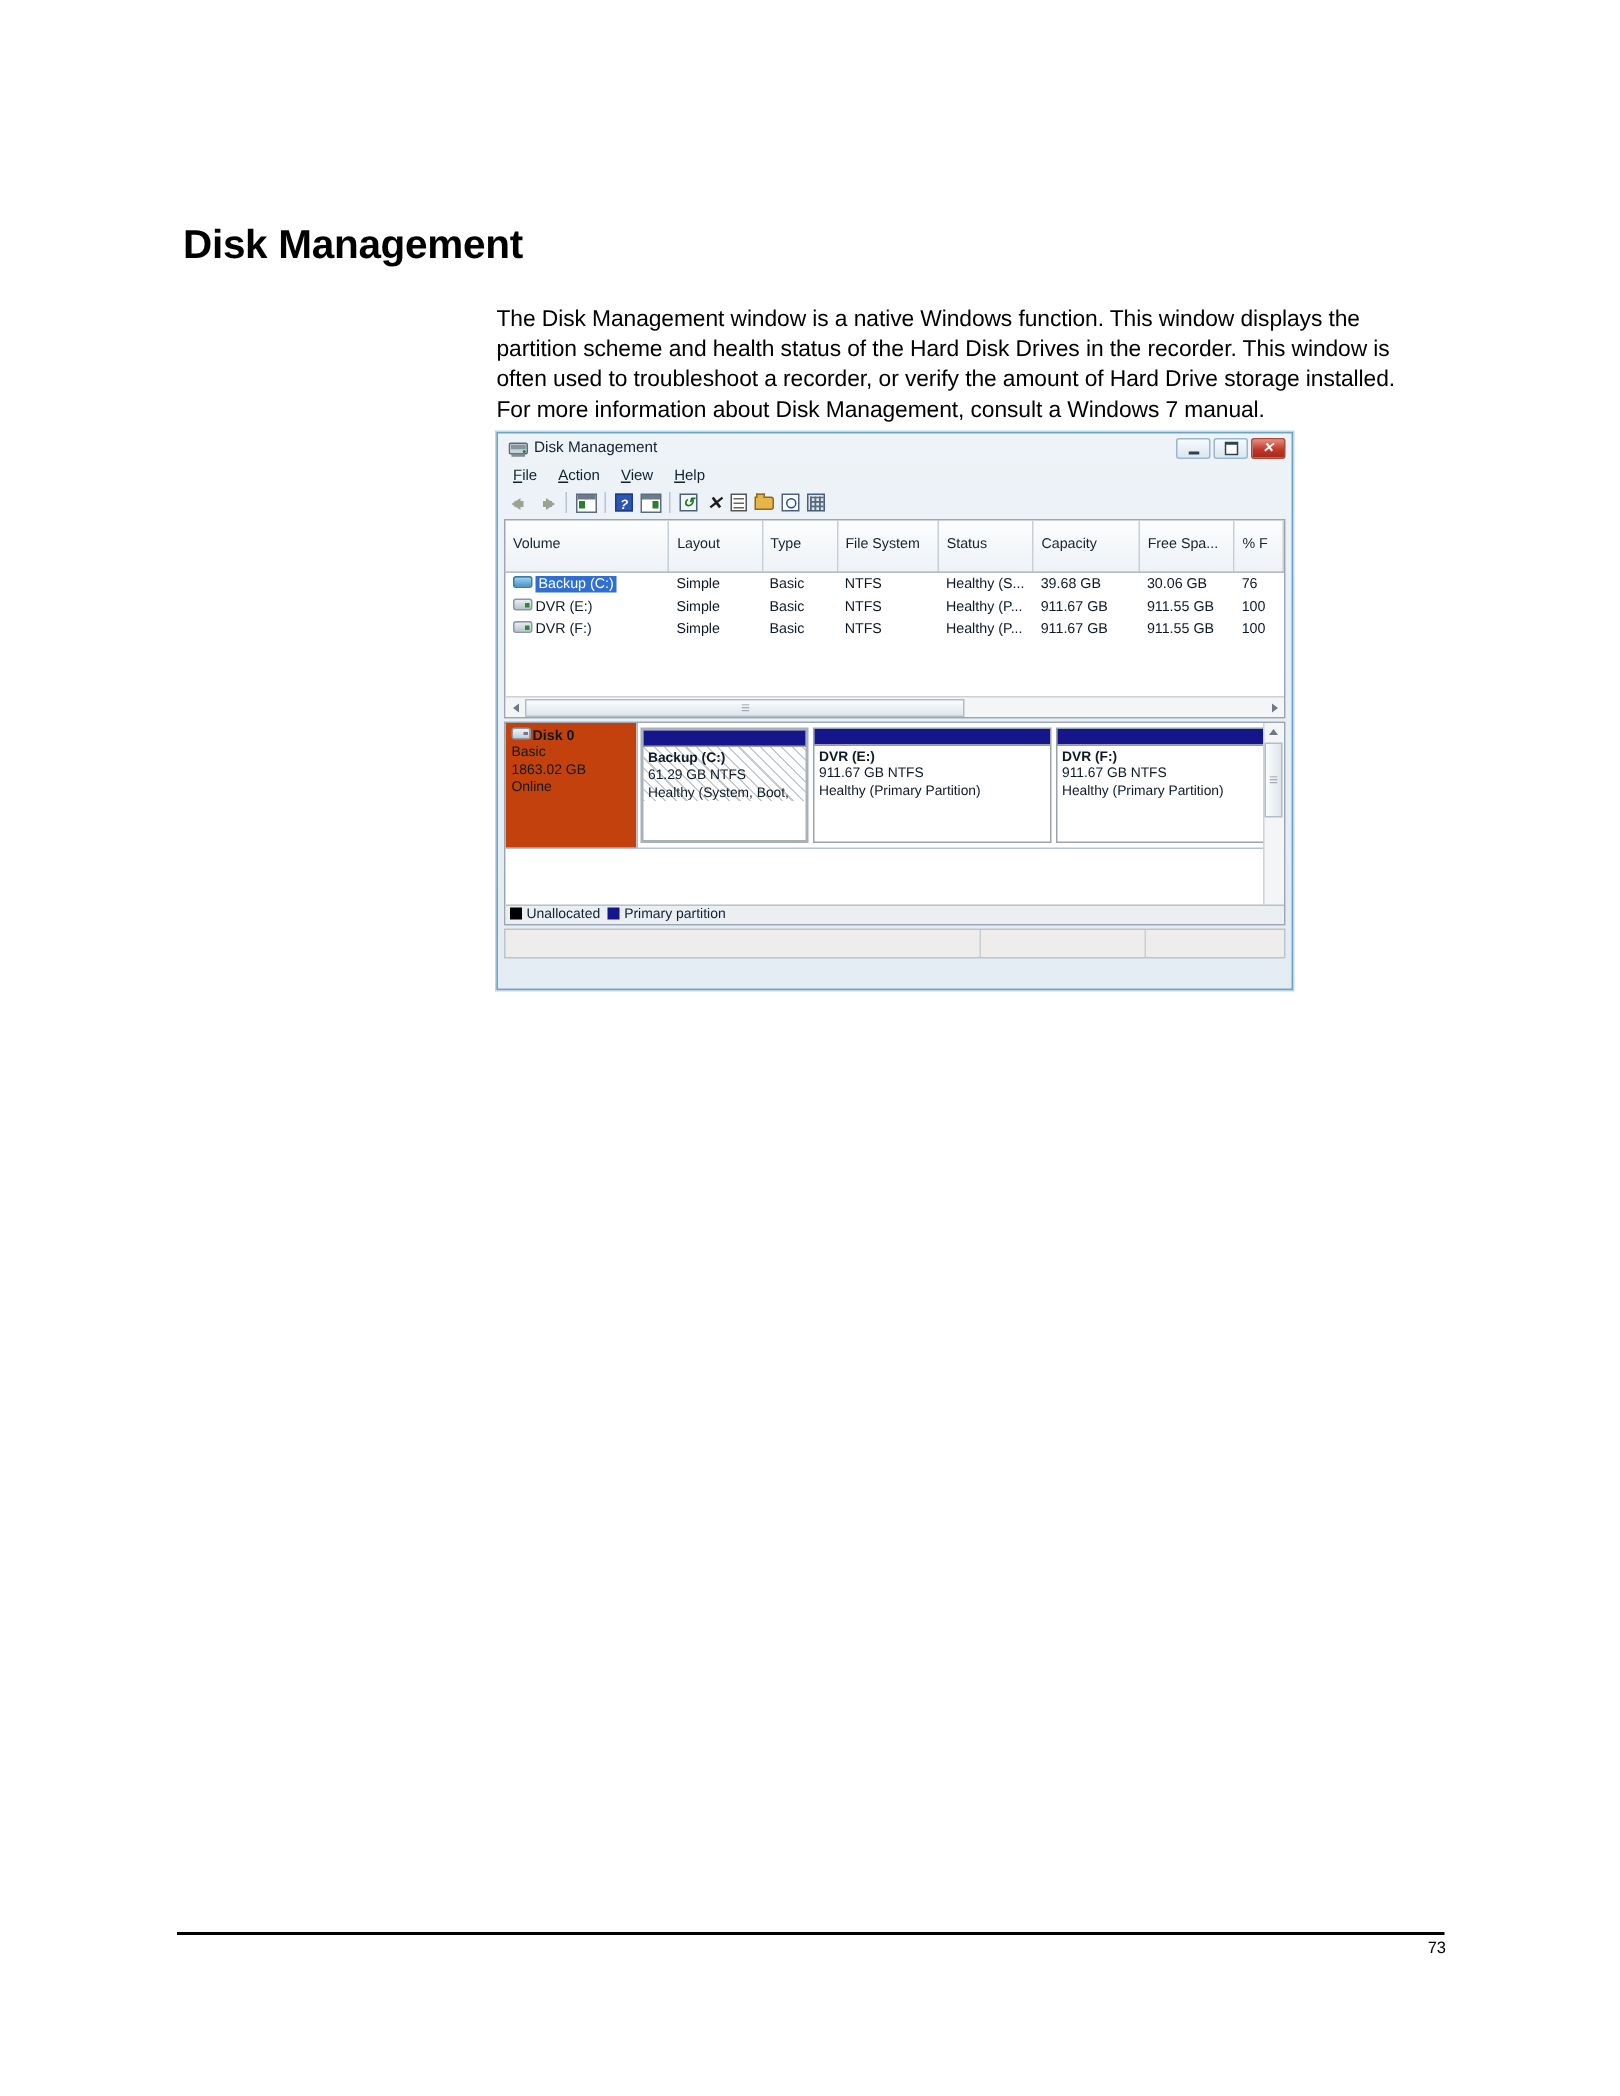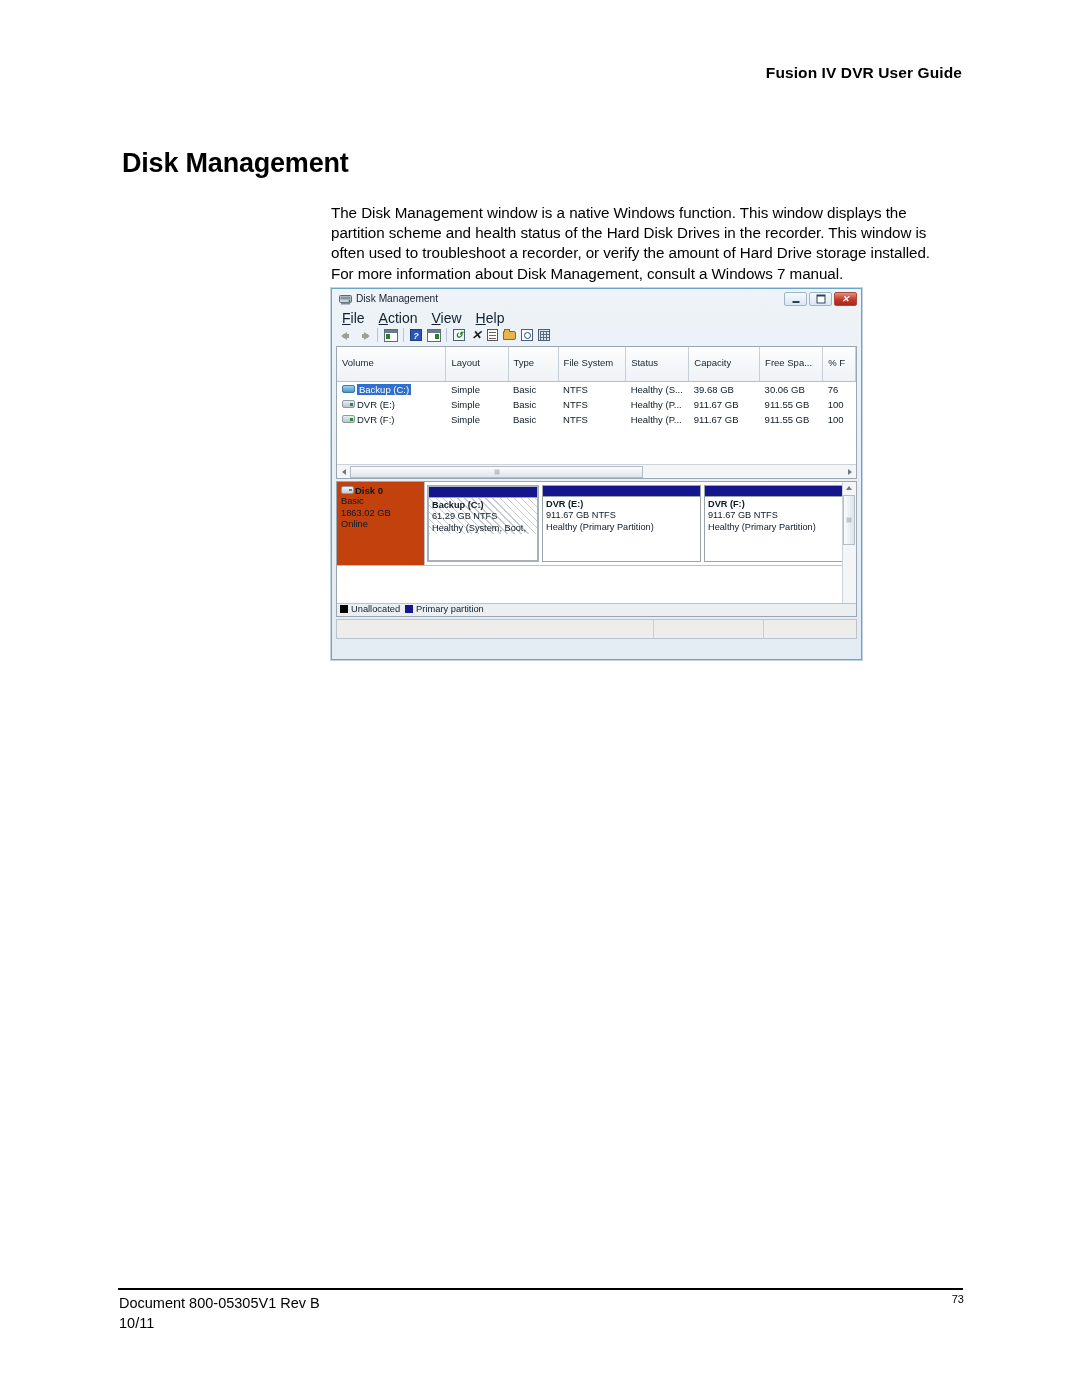--- a/index.html
+++ b/index.html
@@ -68,21 +68,21 @@
     background:linear-gradient(#e58d7d,#c0392b 55%,#a8271a);
   }
   .wb .g{position:absolute;left:50%;top:50%;transform:translate(-50%,-50%);}
   .wb.min .g{width:7px;height:2px;background:#2b4254;margin-top:3px;}
   .wb.max .g{width:7px;height:6px;border:1px solid #2b4254;border-top-width:2px;background:#fff;}
   .wb.close .g{color:#fff;font-size:9px;font-weight:bold;line-height:1;}
 
   
   .menubar{
     margin-top:1px;height:15px;display:flex;align-items:center;
-    padding-left:6px;gap:14px;font-size:14px;color:#10202d;
+    padding-left:6px;gap:14px;font-size:10px;color:#10202d;
   }
   .menubar span u{text-decoration:underline;}
 
   
   .toolbar{
     height:20px;display:flex;align-items:center;gap:2px;padding-left:4px;
   }
   .tbsep{width:1px;height:14px;background:#b9c6d2;margin:0 3px;}
   .tbi{width:15px;height:15px;position:relative;display:inline-block;}
   .arrowL,.arrowR{
@@ -282,21 +282,20 @@
   .statusbar .sc{border-right:1px solid #c7cfd6;height:100%;box-sizing:border-box;}
   .statusbar .sc.a{flex:1;}
   .statusbar .sc.b{width:110px;}
   .statusbar .sc.c{width:92px;border-right:none;}
 </style>
 </head>
 <body>
 
 <div class="page">
 
-  <div class="doc-header">Fusion IV DVR User Guide</div>
 
   <div class="page-title">Disk Management</div>
 
   <div class="body-copy">The Disk Management window is a native Windows function. This window displays the partition scheme and health status of the Hard Disk Drives in the recorder. This window is often used to troubleshoot a recorder, or verify the amount of Hard Drive storage installed. For more information about Disk Management, consult a Windows 7 manual.</div>
 
   <div class="win">
     <div class="win-inner">
 
       <div class="titlebar">
         <span class="title-ico">
@@ -509,19 +508,15 @@
       <div class="statusbar">
         <span class="sc a"></span>
         <span class="sc b"></span>
         <span class="sc c"></span>
       </div>
 
     </div>
   </div>
 
   <div class="footer-rule"></div>
-  <div class="footer-left">
-    <div>Document 800-05305V1 Rev B</div>
-    <div>10/11</div>
-  </div>
   <div class="footer-right">73</div>
 
 </div>
 
 </body></html>

